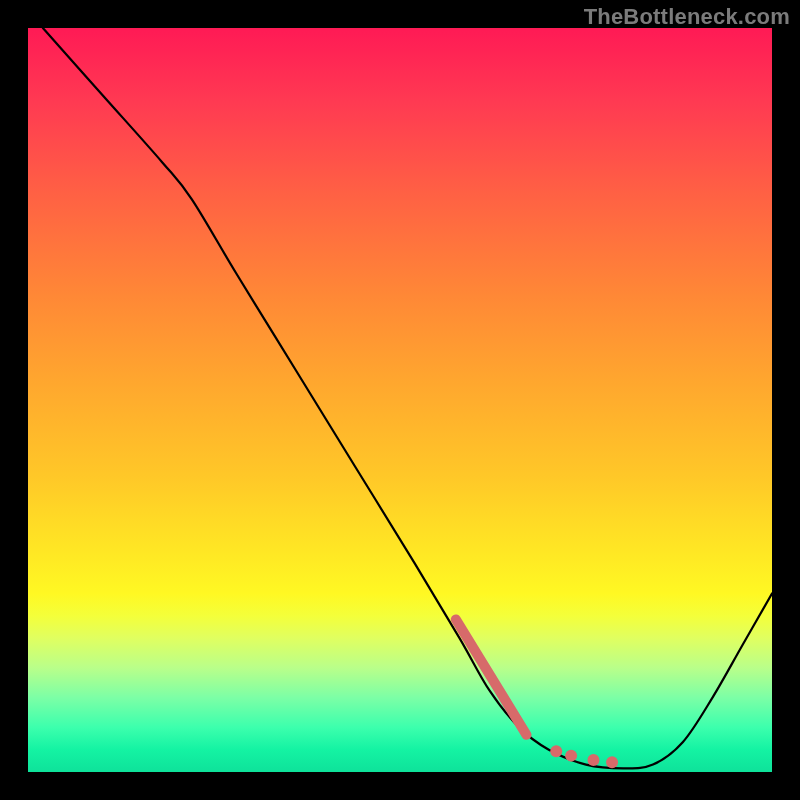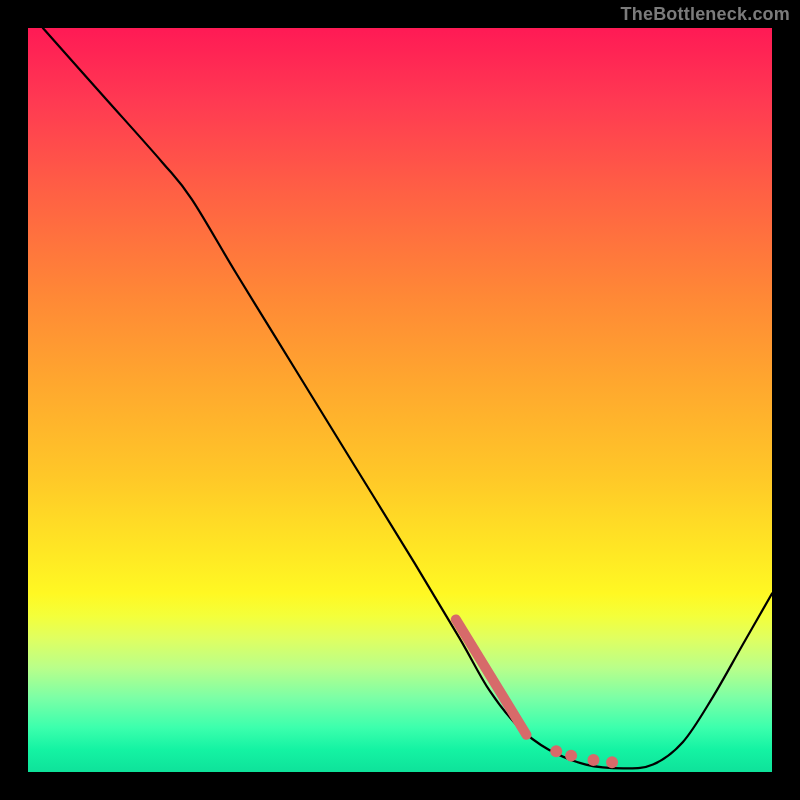--- a/index.html
+++ b/index.html
@@ -33,21 +33,21 @@
       #3cffad 94%,
       #14f3a3 97%,
       #0ee29a 100%
     );
   }
   .watermark {
     position: absolute;
     top: 4px;
     right: 10px;
     color: #7b7b7b;
-    font-size: 18px;
+    font-size: 22px;
     font-weight: 600;
     letter-spacing: 0.2px;
     user-select: none;
   }
   svg.curve-layer {
     position: absolute;
     left: 0;
     top: 0;
     width: 744px;
     height: 744px;

